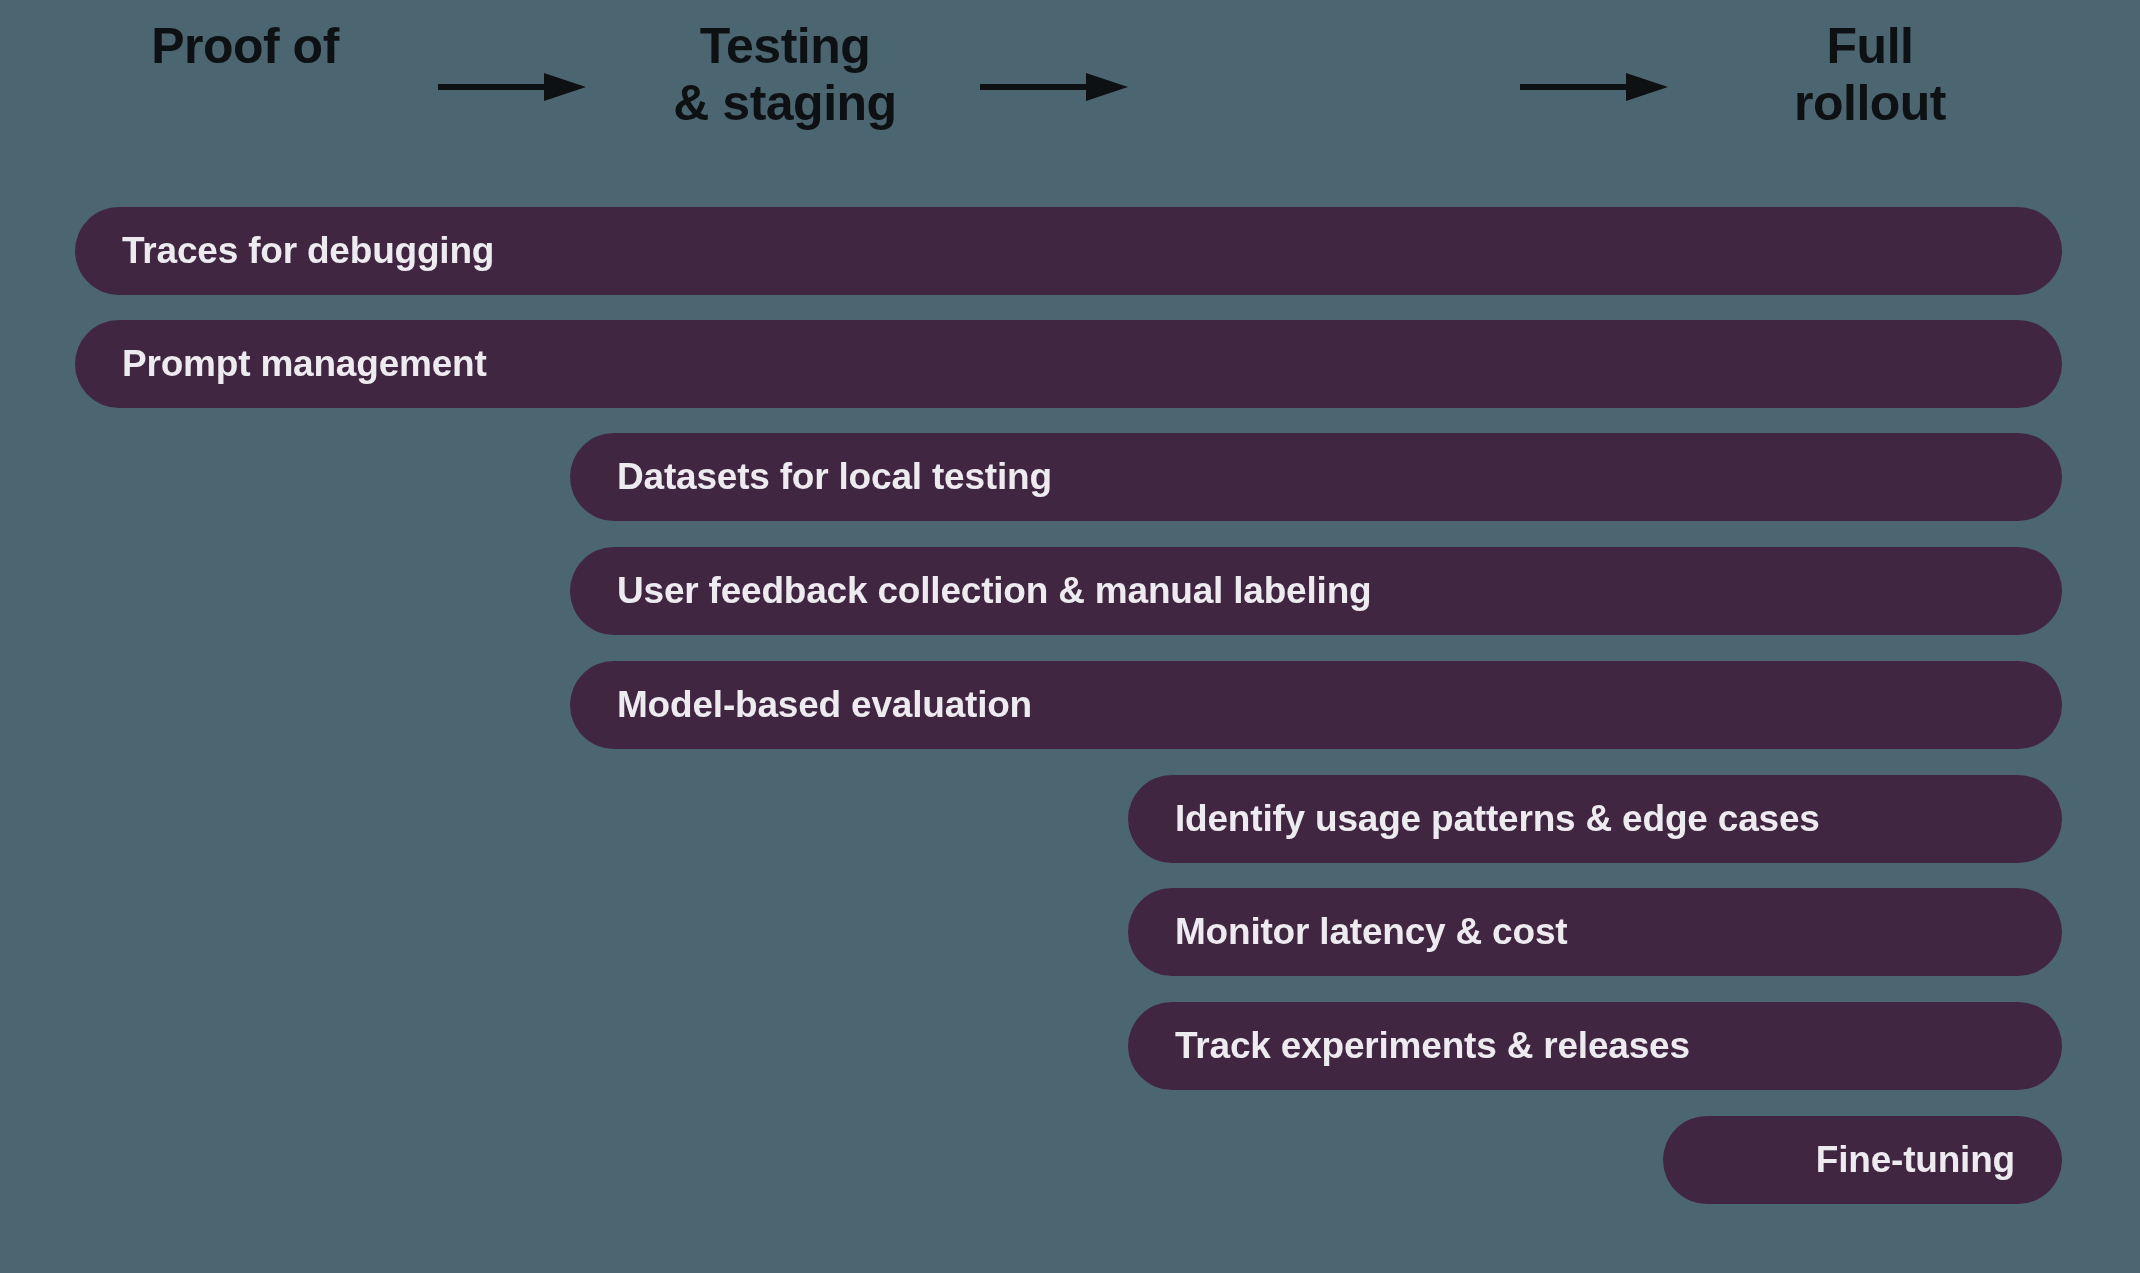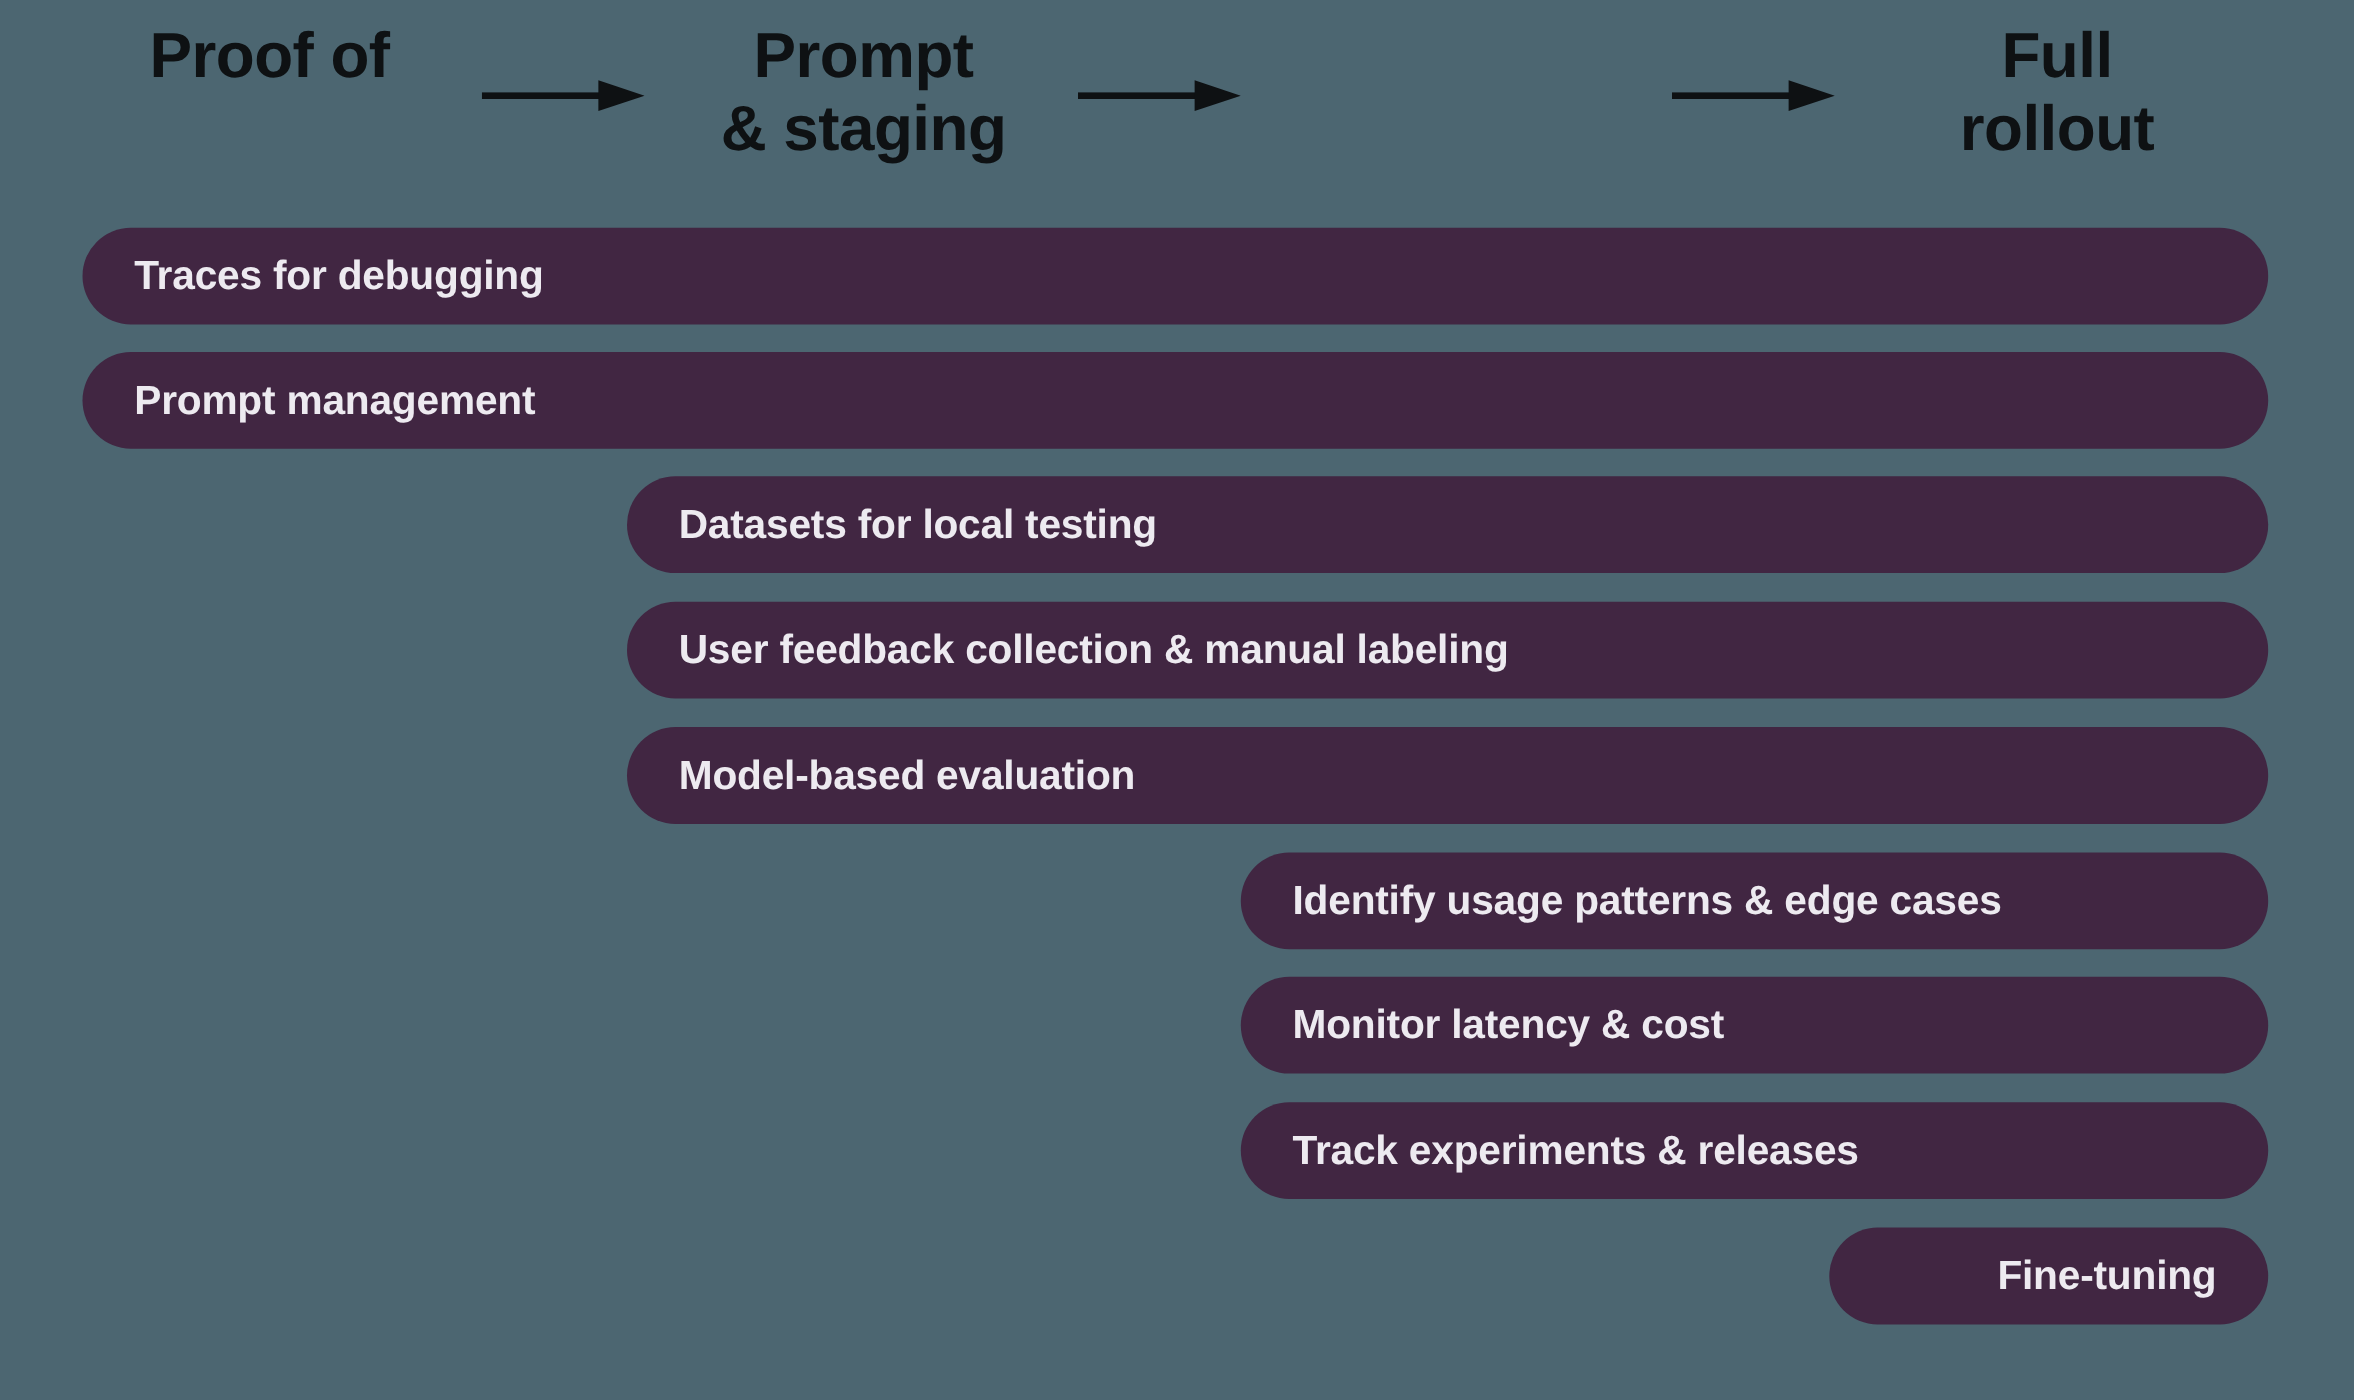--- a/index.html
+++ b/index.html
@@ -29,21 +29,21 @@
     width: 2140px;
     height: 175px;
   }
 
   .phase {
     position: absolute;
     top: 18px;
     width: 340px;
     text-align: center;
     color: #0e1113;
-    font-size: 58px;
+    font-size: 50px;
     font-weight: 700;
     line-height: 1.13;
     letter-spacing: -0.5px;
   }
   .phase-line {
     display: block;
   }
 
   .arrow {
     position: absolute;
@@ -95,21 +95,21 @@
     </div>
 
     <div class="arrow" style="left:438px;">
       <svg viewBox="0 0 148 30" xmlns="http://www.w3.org/2000/svg">
         <rect x="0" y="12" width="112" height="6" fill="#0e1113"></rect>
         <polygon points="106,1 148,15 106,29" fill="#0e1113"></polygon>
       </svg>
     </div>
 
     <div class="phase" style="left:615px;">
-      <span class="phase-line">Prompt</span>
+      <span class="phase-line">Testing</span>
       <span class="phase-line">&amp; staging</span>
     </div>
 
     <div class="arrow" style="left:980px;">
       <svg viewBox="0 0 148 30" xmlns="http://www.w3.org/2000/svg">
         <rect x="0" y="12" width="112" height="6" fill="#0e1113"></rect>
         <polygon points="106,1 148,15 106,29" fill="#0e1113"></polygon>
       </svg>
     </div>
 

